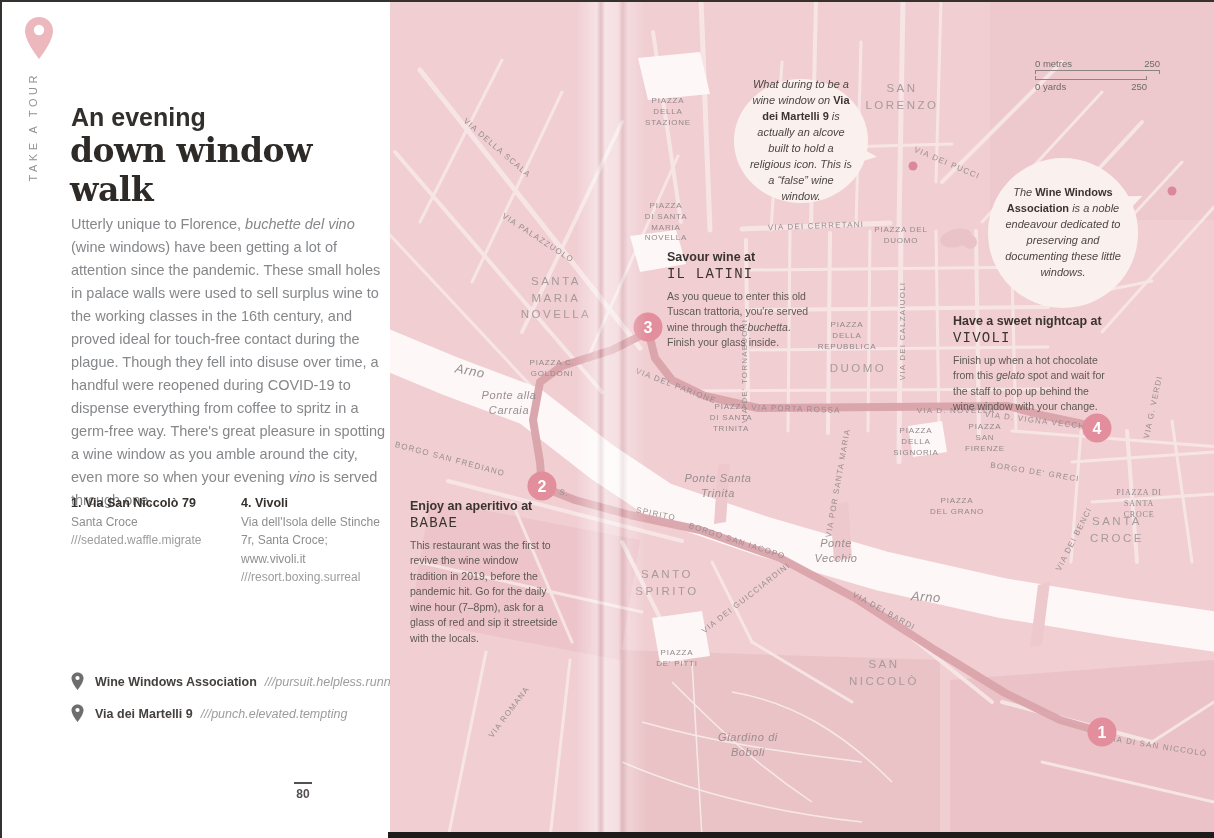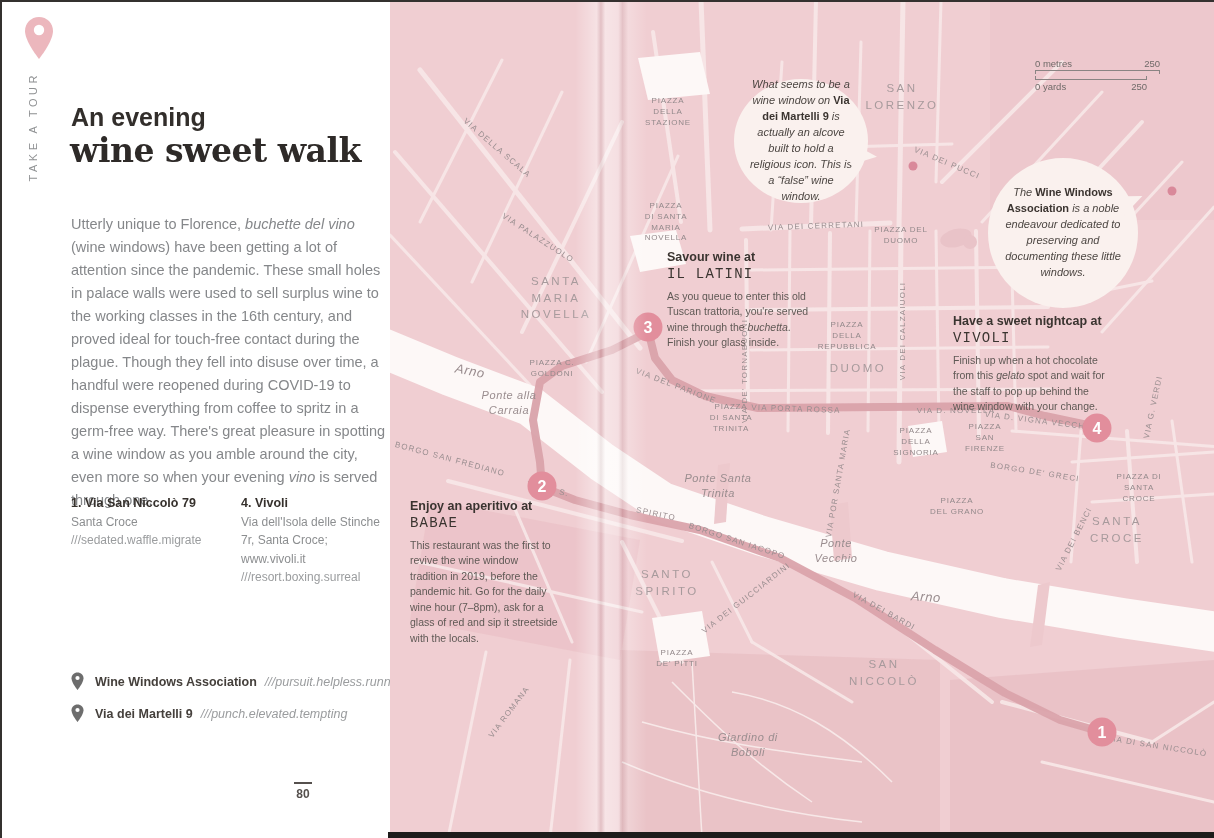--- a/index.html
+++ b/index.html
@@ -80,21 +80,21 @@
   <div class="tour-pin">
     <svg width="30" height="45" viewBox="0 0 30 45">
       <path d="M15,1 C7,1 1,7.3 1,15 C1,25.5 15,43 15,43 C15,43 29,25.5 29,15 C29,7.3 23,1 15,1 Z" fill="#ecb7bd"></path>
       <circle cx="15" cy="14" r="5.2" fill="#ffffff"></circle>
     </svg>
   </div>
 
   <div class="sidebar-label">TAKE A TOUR</div>
 
   <div class="title-sans">An evening</div>
-  <div class="title-serif">wine sweet walk</div>
+  <div class="title-serif">down window walk</div>
 
   <p class="intro"><span>Utterly unique to Florence, </span><em>buchette del vino</em><span> (wine windows) have been getting a lot of attention since the pandemic. These small holes in palace walls were used to sell surplus wine to the working classes in the 16th century, and proved ideal for touch-free contact during the plague. Though they fell into disuse over time, a handful were reopened during COVID-19 to dispense everything from coffee to spritz in a germ-free way. There's great pleasure in spotting a wine window as you amble around the city, even more so when your evening </span><em>vino</em><span> is served through one.</span></p>
 
   <div class="poi-list">
     <div class="col">
       <div class="poi">
         <h4>1. Via San Niccolò 79</h4>
         <div>Santa Croce</div>
         <div class="w3w">///sedated.waffle.migrate</div>
       </div>
@@ -260,21 +260,21 @@
 DI SANTA
 TRINITA</div>
       <div class="lbl piazza" style="left: 526px; top: 442px; transform: translate(-50%, -50%) rotate(0deg);">PIAZZA
 DELLA
 SIGNORIA</div>
       <div class="lbl piazza" style="left: 595px; top: 438px; transform: translate(-50%, -50%) rotate(0deg);">PIAZZA
 SAN
 FIRENZE</div>
       <div class="lbl piazza" style="left: 567px; top: 507px; transform: translate(-50%, -50%) rotate(0deg);">PIAZZA
 DEL GRANO</div>
-      <div class="lbl piazza" style="left: 749px; top: 488px; transform: translate(-50%, -50%) rotate(0deg);">PIAZZA DI
+      <div class="lbl piazza" style="left: 749px; top: 504px; transform: translate(-50%, -50%) rotate(0deg); font-family: Liberation Serif, serif;">PIAZZA DI
 SANTA
 CROCE</div>
       <div class="lbl piazza" style="left: 287px; top: 659px; transform: translate(-50%, -50%) rotate(0deg);">PIAZZA
 DE' PITTI</div>
       <div class="lbl street" style="left: 107px; top: 148px; transform: translate(-50%, -50%) rotate(41deg);">VIA DELLA SCALA</div>
       <div class="lbl street" style="left: 148px; top: 238px; transform: translate(-50%, -50%) rotate(33deg);">VIA PALAZZUOLO</div>
       <div class="lbl street" style="left: 426px; top: 226px; transform: translate(-50%, -50%) rotate(-2deg);">VIA DEI CERRETANI</div>
       <div class="lbl street" style="left: 512px; top: 331px; transform: translate(-50%, -50%) rotate(-90deg);">VIA DEI CALZAIUOLI</div>
       <div class="lbl street" style="left: 354px; top: 371px; transform: translate(-50%, -50%) rotate(-90deg);">VIA DE' TORNABUONI</div>
       <div class="lbl street" style="left: 557px; top: 163px; transform: translate(-50%, -50%) rotate(23deg);">VIA DEI PUCCI</div>
@@ -328,21 +328,21 @@
   </div>
 
   <div class="ann right" style="left:20px;top:498px;width:148px;">
     <div class="kicker">Enjoy an aperitivo at</div>
     <div class="title">BABAE</div>
     <div class="abody">This restaurant was the first to revive the wine window tradition in 2019, before the pandemic hit. Go for the daily wine hour (7–8pm), ask for a glass of red and sip it streetside with the locals.</div>
   </div>
 
 
   <div class="bubble b1" style="left:344px;top:79px;width:134px;height:124px;">
-    <div><span>What seems to be a wine window on </span><b>Via dei Martelli 9</b><span> is actually an alcove built to hold a religious icon. This is a “false” wine window.</span></div>
+    <div><span>What during to be a wine window on </span><b>Via dei Martelli 9</b><span> is actually an alcove built to hold a religious icon. This is a “false” wine window.</span></div>
   </div>
   <div class="bubble b2" style="left:598px;top:158px;width:150px;height:150px;">
     <div><span>The </span><b>Wine Windows Association</b><span> is a noble endeavour dedicated to preserving and documenting these little windows.</span></div>
   </div>
 
   <div class="scalebar">
     <div class="sb-row m">
         <span>0 metres</span>
         <span>250</span>
       </div>

